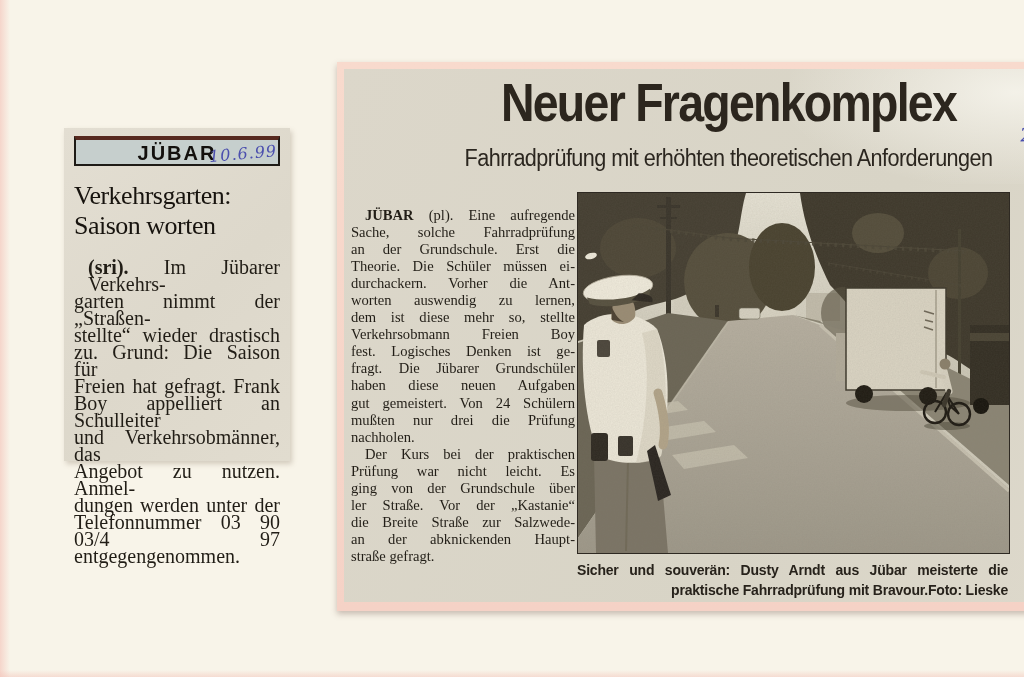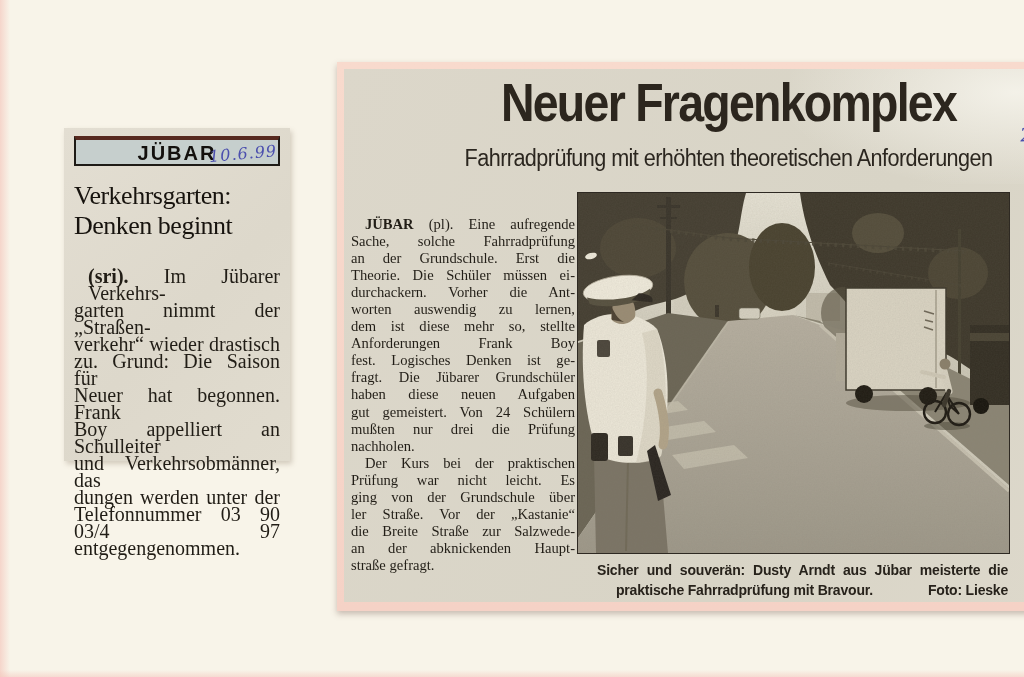--- a/index.html
+++ b/index.html
@@ -42,21 +42,21 @@
   }
   .date-left{
     position:absolute;right:1px;top:0px;font-size:16px;
     transform:rotate(-5deg);letter-spacing:1px;white-space:nowrap;
   }
   .clip-left h2{
     margin:15px 0 0 0;font-family:"Liberation Serif",serif;
     font-weight:normal;font-size:26px;line-height:30px;
     color:#17130e;letter-spacing:-.5px;
   }
-  .bodycol{margin-top:27px;color:#211d16;}
+  .bodycol{margin-top:18px;color:#211d16;}
   .clip-left .bodycol{font-size:20px;line-height:17px;}
   .tl{text-align:justify;text-align-last:justify;white-space:normal;}
   .tl.end{text-align-last:left;}
   .tl.ind{padding-left:14px;}
 
   
   .mat-right{
     position:absolute;left:337px;top:62px;width:784px;height:549px;
     background:linear-gradient(180deg,#f8dacd 0%,#f5d2c6 100%);
     box-shadow:0 3px 6px rgba(110,80,70,.35);
@@ -98,62 +98,63 @@
   }
   .photo-frame{
     width:431px;height:360px;border:1px solid #2e2922;
     background:#cfcaba;display:block;
   }
   .caption{
     margin-top:6px;width:431px;
     font-family:"Liberation Sans",sans-serif;font-weight:bold;
     font-size:14px;line-height:20px;color:#27221b;letter-spacing:-.2px;
   }
-  .cap-l1{text-align:justify;text-align-last:justify;margin-left:20px;}
-  .cap-l2{display:flex;justify-content:space-between;margin-left:39px;}
+  .cap-l1{text-align:justify;text-align-last:justify;}
+  .cap-l2{display:flex;justify-content:flex-end;}
 </style>
 </head>
 <body>
 
 <div class="clip-left">
   <div class="juebar-box">
     <span class="label">JÜBAR</span>
     <span class="hw date-left">10.6.99</span>
   </div>
   <h2><span>Verkehrsgarten:</span><br>
-  <span>Denken beginnt</span></h2>
+  <span>Saison worten</span></h2>
   <div class="bodycol">
       <div class="tl ind"><b>(sri).</b> Im Jübarer Verkehrs-</div>
       <div class="tl">garten nimmt der „Straßen-</div>
-      <div class="tl">verkehr“ wieder drastisch</div>
+      <div class="tl">stellte“ wieder drastisch</div>
       <div class="tl">zu. Grund: Die Saison für</div>
-      <div class="tl">Neuer hat begonnen. Frank</div>
+      <div class="tl">Freien hat gefragt. Frank</div>
       <div class="tl">Boy appelliert an Schulleiter</div>
       <div class="tl">und Verkehrsobmänner, das</div>
+      <div class="tl">Angebot zu nutzen. Anmel-</div>
       <div class="tl">dungen werden unter der</div>
       <div class="tl">Telefonnummer 03 90 03/4 97</div>
       <div class="tl end">entgegengenommen.</div>
     </div>
 </div>
 
 <div class="mat-right">
   <div class="clip-right">
     <div class="headline">Neuer Fragenkomplex</div>
     <div class="hw date-right">2.6.1999</div>
     <div class="subheadline">Fahrradprüfung mit erhöhten theoretischen Anforderungen</div>
 
     <div class="bodycol">
         <div class="tl ind"><b>JÜBAR</b> (pl). Eine aufregende</div>
         <div class="tl">Sache, solche Fahrradprüfung</div>
         <div class="tl">an der Grundschule. Erst die</div>
         <div class="tl">Theorie. Die Schüler müssen ei-</div>
         <div class="tl">durchackern. Vorher die Ant-</div>
         <div class="tl">worten auswendig zu lernen,</div>
         <div class="tl">dem ist diese mehr so, stellte</div>
-        <div class="tl">Anforderungen Frank Boy</div>
+        <div class="tl">Verkehrsobmann Freien Boy</div>
         <div class="tl">fest. Logisches Denken ist ge-</div>
         <div class="tl">fragt. Die Jübarer Grundschüler</div>
         <div class="tl">haben diese neuen Aufgaben</div>
         <div class="tl">gut gemeistert. Von 24 Schülern</div>
         <div class="tl">mußten nur drei die Prüfung</div>
         <div class="tl end">nachholen.</div>
         <div class="tl ind">Der Kurs bei der praktischen</div>
         <div class="tl">Prüfung war nicht leicht. Es</div>
         <div class="tl">ging von der Grundschule über</div>
         <div class="tl">ler Straße. Vor der „Kastanie“</div>

